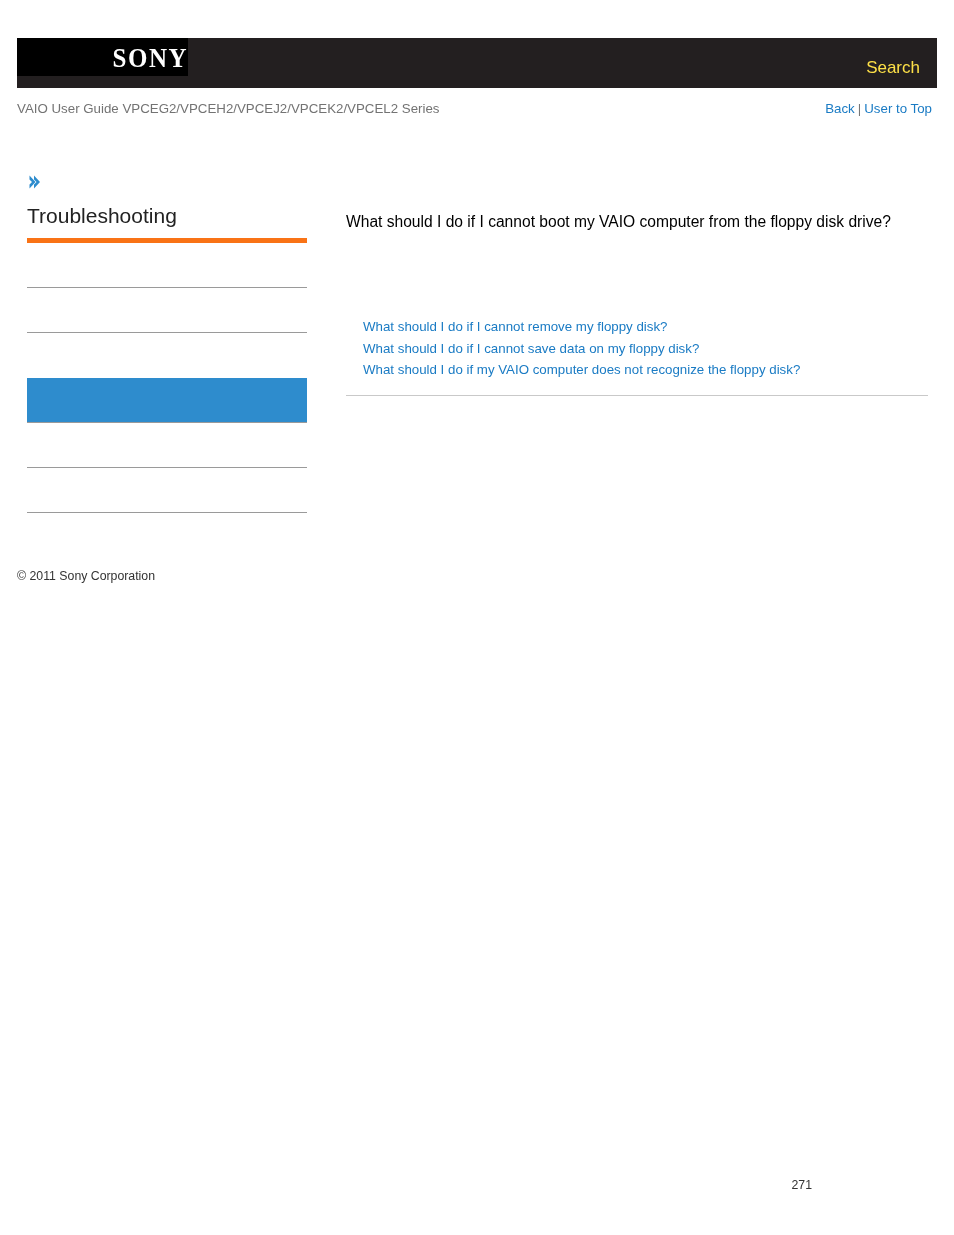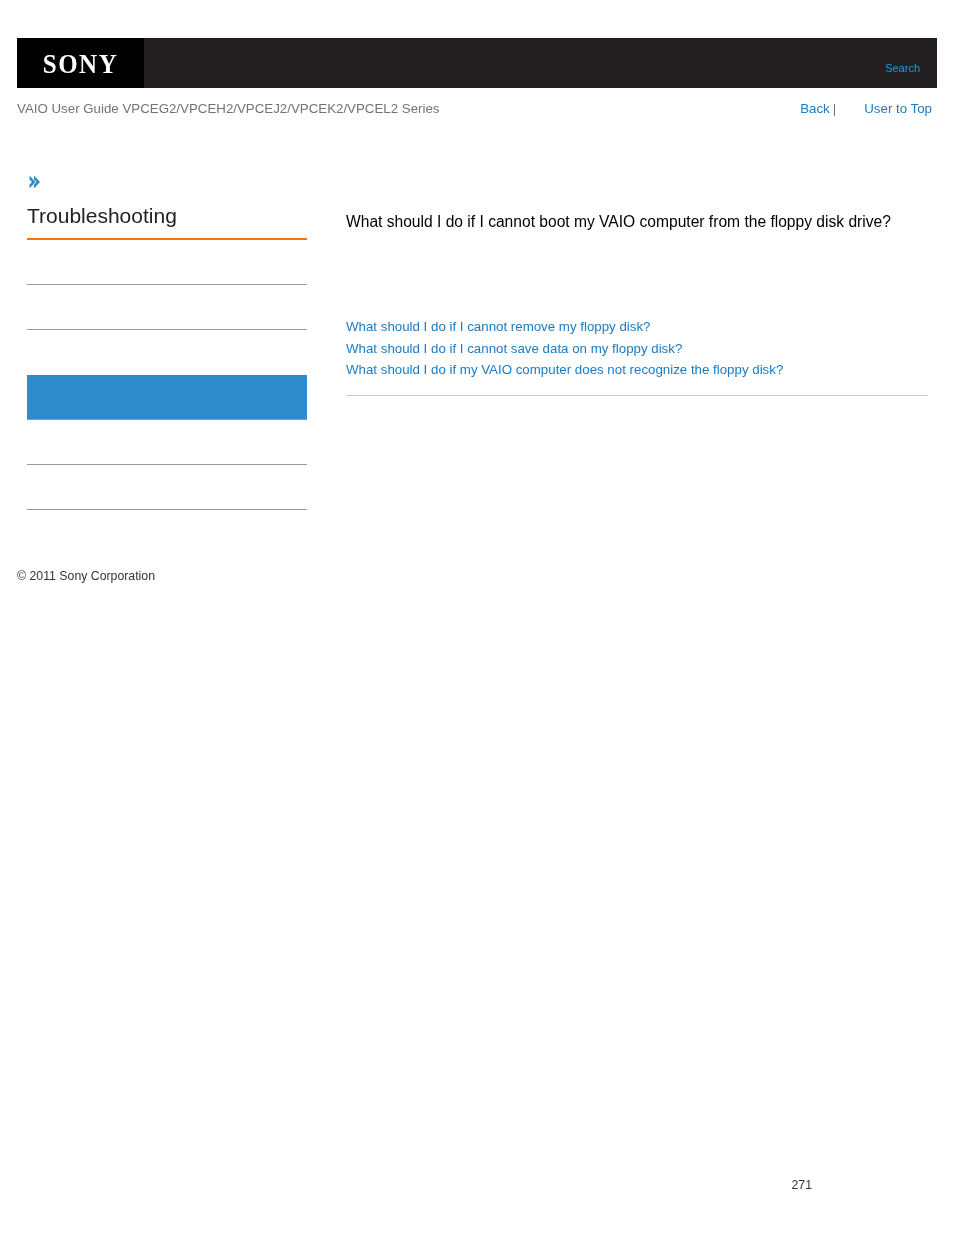--- a/index.html
+++ b/index.html
@@ -23,44 +23,45 @@
     top: 38px;
     width: 920px;
     height: 50px;
     background: #231f20;
   }
   .logo-block {
     position: absolute;
     left: 0;
     top: 0;
     width: 127px;
-    height: 50px;
+    height: 38px;
     background: #000000;
     display: flex;
     align-items: center;
-    justify-content: center;
+    justify-content: flex-end;
+    padding-left: 44px;
   }
   .sony-logo {
     color: #ffffff;
     font-family: "Liberation Serif", serif;
     font-weight: bold;
     font-size: 25px;
     letter-spacing: 1.5px;
     line-height: 1;
     transform: scaleY(1.12);
   }
   .search-link {
     position: absolute;
     right: 17px;
     top: 0;
     height: 60px;
     display: flex;
     align-items: center;
-    color: #0ea5e9;
-    font-size: 11px;
+    color: #fde047;
+    font-size: 17px;
     cursor: pointer;
     text-decoration: none;
   }
 
   
   .sub-header {
     position: absolute;
     left: 17px;
     top: 101px;
     width: 920px;
@@ -78,21 +79,20 @@
     position: absolute;
     right: 5px;
     top: 0;
     font-size: 13.3px;
     white-space: nowrap;
   }
   .nav-links a {
     color: #1a7bc4;
     text-decoration: none;
     cursor: pointer;
-    margin-left: 25px;
   }
   .nav-sep {
     color: #777777;
     padding: 0 3px;
   }
 
   
   .sidebar {
     position: absolute;
     left: 27px;
@@ -111,21 +111,21 @@
     height: 16px;
     display: block;
   }
   .sidebar-title {
     font-size: 21px;
     color: #222222;
     font-weight: normal;
     margin: 0;
     padding: 0 0 8px 0;
     line-height: 28px;
-    border-bottom: 2px solid #f97316;
+    border-bottom: 5px solid #f97316;
   }
   .sidebar-nav {
     margin: 0;
     padding: 0;
     list-style: none;
   }
   .sidebar-item {
     height: 45px;
     border-bottom: 1px solid #9a9a9a;
     box-sizing: border-box;
@@ -176,20 +176,21 @@
     margin: 0;
     padding: 0;
     list-style: none;
     position: absolute;
     top: 104px;
     left: 0;
     width: 582px;
   }
   .related-list li {
     line-height: 20.7px;
+    margin-left: 17px;
   }
   .related-link {
     font-size: 13.3px;
     color: #1a7bc4;
     text-decoration: none;
     cursor: pointer;
   }
   .content-rule {
     position: absolute;
     top: 183px;

